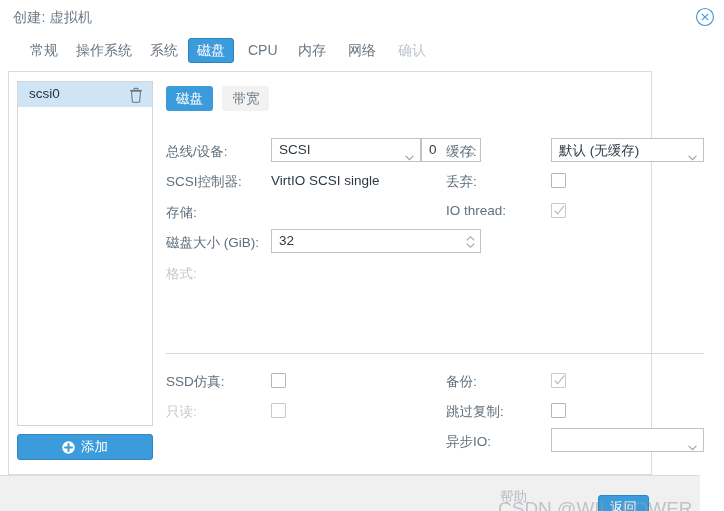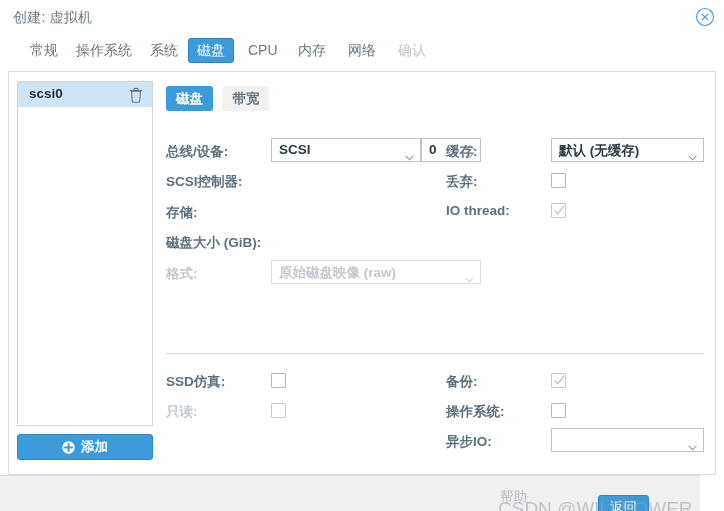--- a/index.html
+++ b/index.html
@@ -54,24 +54,23 @@
     background: #3c9bdb;
     color: #ffffff;
     border: 1px solid #2b82bd;
     line-height: 22px;
   }
   .tab.disabled { color: #c0c6cc; cursor: default; }
 
   
   #panel {
     position: absolute; left: 8px; top: 71px;
-    width: 708px; height: 404px;
+    width: 644px; height: 404px;
     background: #ffffff;
     border: 1px solid #dcdcdc;
-    font-weight: bold;
   }
 
   
   #devicelist {
     position: absolute; left: 8px; top: 9px;
     width: 136px; height: 345px;
     background: #ffffff;
     border: 1px solid #d4d4d4;
   }
   #device-row {
@@ -292,34 +291,36 @@
         <span class="txt">0</span>
         <span class="spin">
           <svg width="9" height="14" viewBox="0 0 9 14">
             <path d="M0.8 5.4 L4.5 1.7 L8.2 5.4" fill="none" stroke="#9aa3aa" stroke-width="1.1"></path>
             <path d="M0.8 8.6 L4.5 12.3 L8.2 8.6" fill="none" stroke="#9aa3aa" stroke-width="1.1"></path>
           </svg>
         </span>
       </div>
 
       <div class="field" style="left:5px; top:92px">SCSI控制器:</div>
+      <div class="value-static" style="left:110px; top:92px">VirtIO SCSI single</div>
 
       <div class="field" style="left:5px; top:123px">存储:</div>
 
       <div class="field" style="left:5px; top:153px">磁盘大小 (GiB):</div>
+      <div class="ctrl" style="left:110px; top:148px; width:210px">
+        <span class="txt">32</span>
+        <span class="spin">
+          <svg width="9" height="14" viewBox="0 0 9 14">
+            <path d="M0.8 5.4 L4.5 1.7 L8.2 5.4" fill="none" stroke="#9aa3aa" stroke-width="1.1"></path>
+            <path d="M0.8 8.6 L4.5 12.3 L8.2 8.6" fill="none" stroke="#9aa3aa" stroke-width="1.1"></path>
+          </svg>
+        </span>
+      </div>
 
       <div class="field disabled" style="left:5px; top:184px">格式:</div>
-      <div class="ctrl dis" style="left:110px; top:179px; width:210px">
-        <span class="txt">原始磁盘映像 (raw)</span>
-        <span class="caret">
-          <svg width="9" height="6" viewBox="0 0 9 6">
-              <path d="M0.6 0.8 L4.5 4.7 L8.4 0.8" fill="none" stroke="#d3d8dc" stroke-width="1.1"></path>
-            </svg>
-        </span>
-      </div>
 
       <div class="field" style="left:285px; top:62px">缓存:</div>
       <div class="ctrl" style="left:390px; top:57px; width:153px">
         <span class="txt">默认 (无缓存)</span>
         <span class="caret">
           <svg width="9" height="6" viewBox="0 0 9 6">
               <path d="M0.6 0.8 L4.5 4.7 L8.4 0.8" fill="none" stroke="#9aa3aa" stroke-width="1.1"></path>
             </svg>
         </span>
       </div>
@@ -342,21 +343,21 @@
       <div class="field disabled" style="left:5px; top:322px">只读:</div>
       <div class="chk dis" style="left:110px; top:322px"></div>
 
       <div class="field" style="left:285px; top:292px">备份:</div>
       <div class="chk dis" style="left:390px; top:292px">
         <svg width="13" height="13" viewBox="0 0 13 13">
             <path d="M1.6 6.6 L4.6 9.8 L11.2 1.6" fill="none" stroke="#b9bfc4" stroke-width="1.3"></path>
           </svg>
       </div>
 
-      <div class="field" style="left:285px; top:322px">操作系统:</div>
+      <div class="field" style="left:285px; top:322px">跳过复制:</div>
       <div class="chk" style="left:390px; top:322px"></div>
 
       <div class="field" style="left:285px; top:352px">异步IO:</div>
       <div class="ctrl" style="left:390px; top:347px; width:153px">
         <span class="caret">
           <svg width="9" height="6" viewBox="0 0 9 6">
               <path d="M0.6 0.8 L4.5 4.7 L8.4 0.8" fill="none" stroke="#9aa3aa" stroke-width="1.1"></path>
             </svg>
         </span>
       </div>

